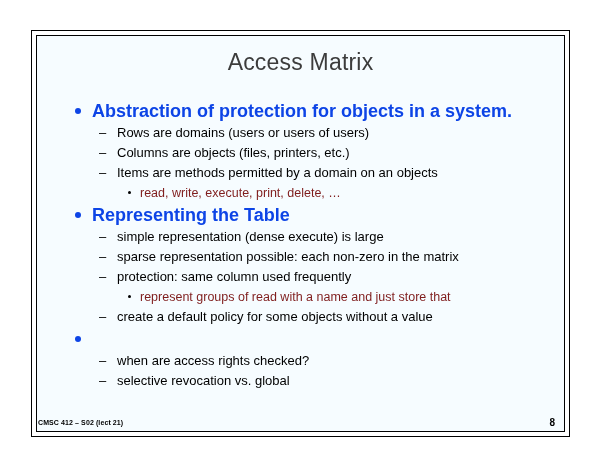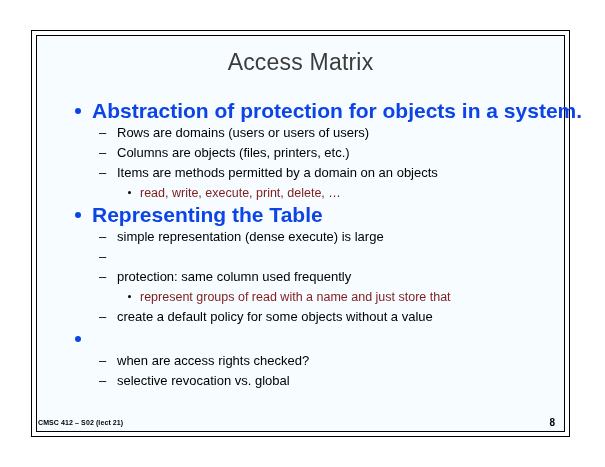--- a/index.html
+++ b/index.html
@@ -70,21 +70,21 @@
   .line {
     position: relative;
     display: block;
     white-space: nowrap;
   }
 
   
   .lvl1 {
     color: #0d44e6;
     font-weight: bold;
-    font-size: 21px;
+    font-size: 18px;
     height: 24px;
     line-height: 24px;
     padding-left: 56px;
   }
   .lvl1 .dot {
     position: absolute;
     left: 39px;
     top: 9px;
     width: 6px;
     height: 6px;
@@ -190,20 +190,21 @@
       <span>Representing the Table</span>
     </div>
 
     <div class="line lvl2">
       <span class="dash">–</span>
       <span>simple representation (dense execute) is large</span>
     </div>
 
     <div class="line lvl2">
       <span class="dash">–</span>
+      <span>sparse representation possible: each non-zero in the matrix</span>
     </div>
 
     <div class="line lvl2">
       <span class="dash">–</span>
       <span>protection: same column used frequently</span>
     </div>
 
     <div class="line lvl3">
       <span class="sdot"></span>
       <span>represent groups of read with a name and just store that</span>

